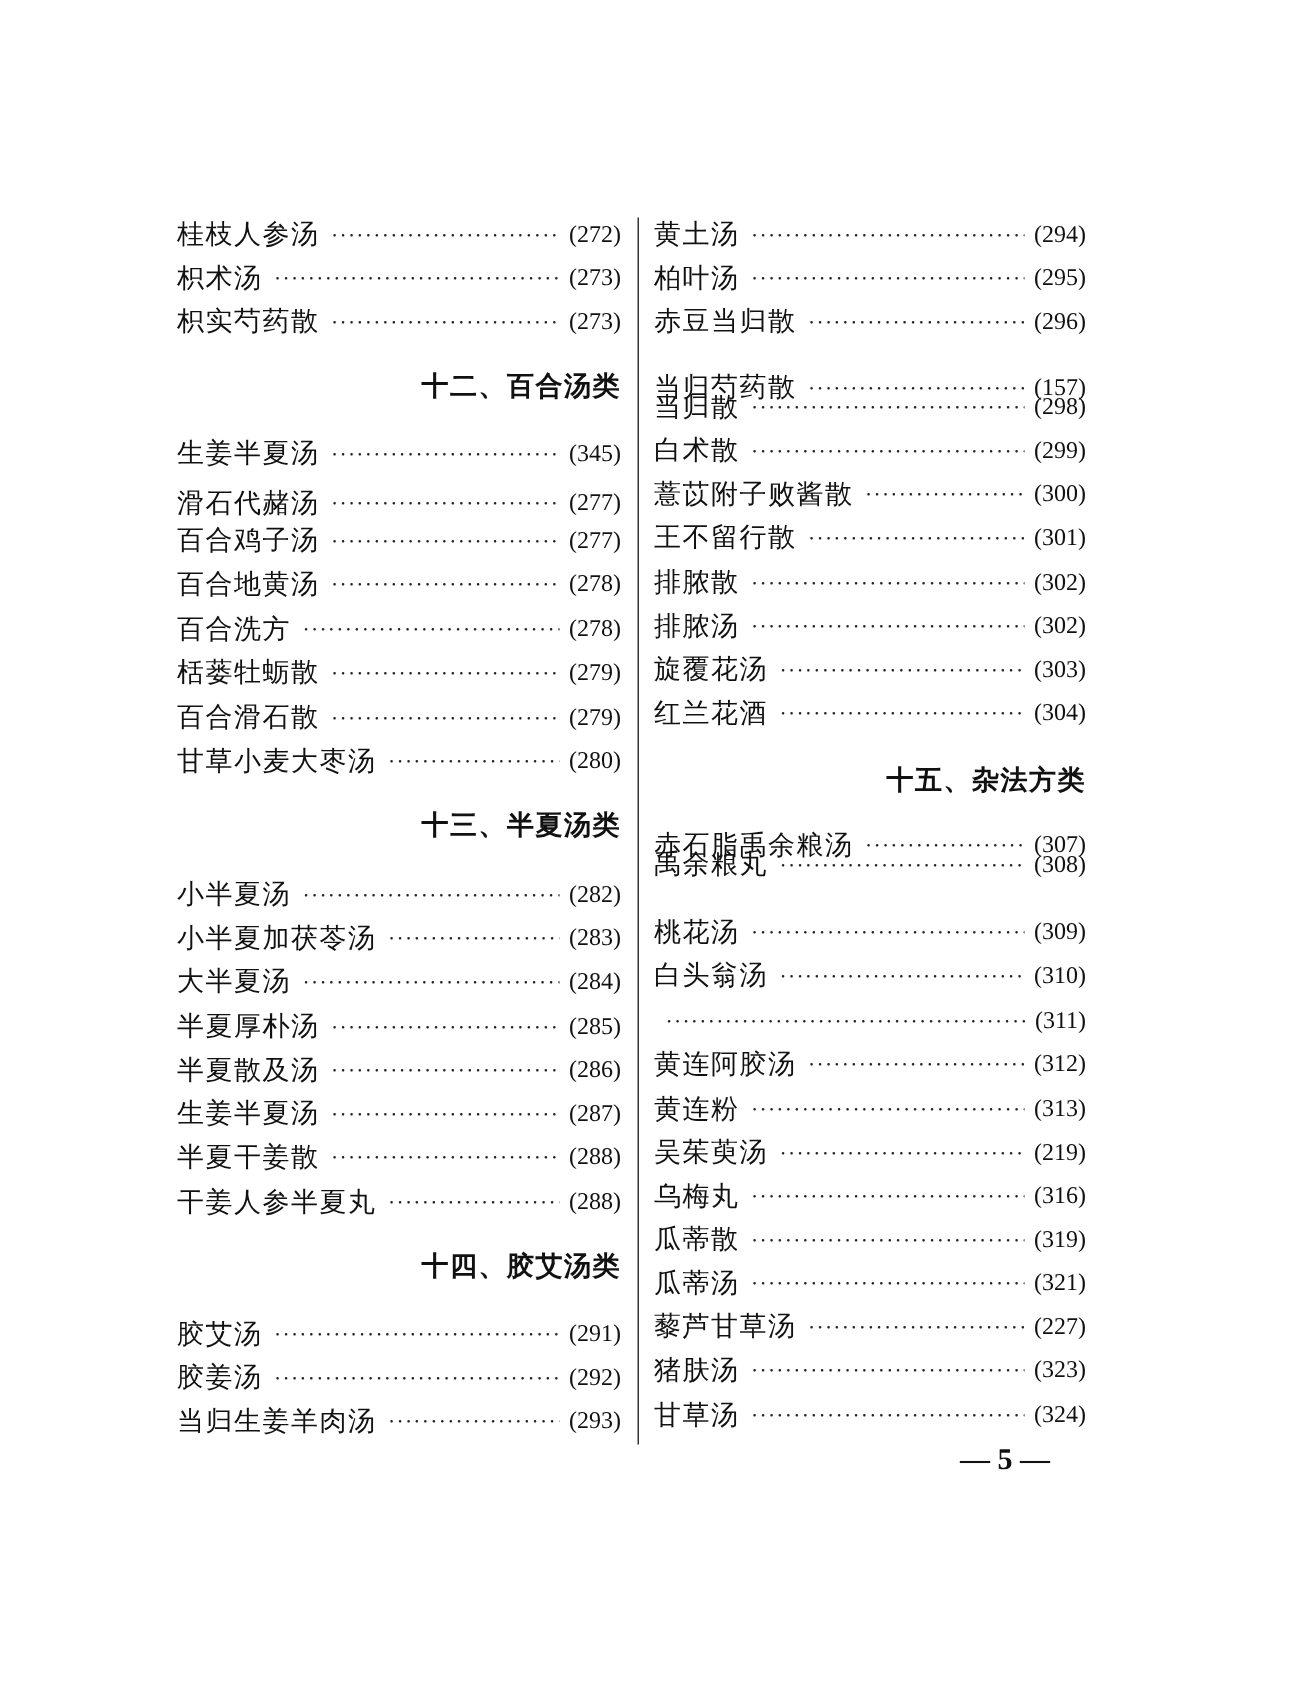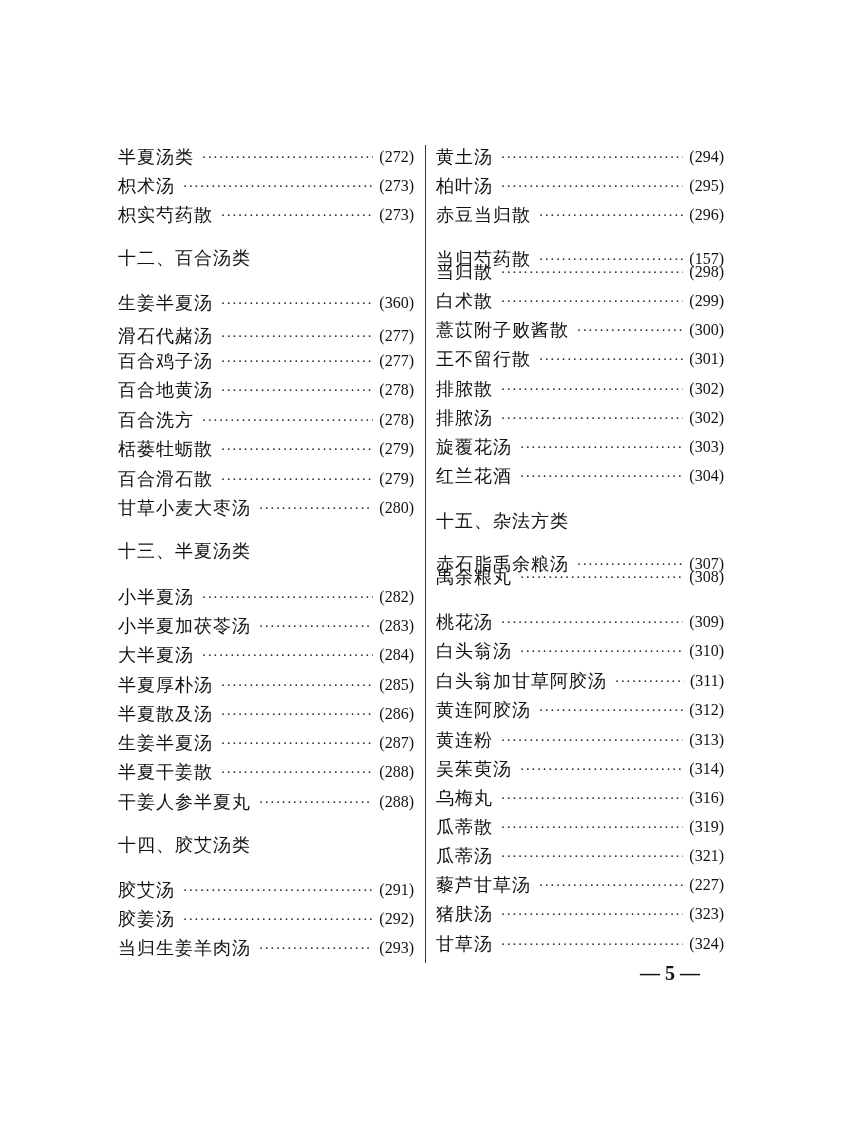--- a/index.html
+++ b/index.html
@@ -7,59 +7,59 @@
          font-family: "DejaVu Serif", "Liberation Serif", serif; color: #111; }
   .entry { position: absolute; height: 26px; line-height: 26px; font-size: 18px;
            display: flex; align-items: center; white-space: nowrap; }
   .entry .name { letter-spacing: 1px; }
   .entry .dots { flex: 1; overflow: hidden; margin: 0 6px 0 8px; color: #222;
                  font-size: 13px; letter-spacing: 1.5px; height: 26px; line-height: 28px; }
   .entry .dots::before { content: "··························································································"; }
   .entry .page { font-family: "Liberation Serif", serif; font-size: 16px; }
   .left { left: 118px; width: 296px; }
   .right { left: 436px; width: 288px; }
-  .header { position: absolute; font-size: 18px; font-weight: normal; height: 26px;
-            line-height: 26px; text-align: left; letter-spacing: 1px;
+  .header { position: absolute; font-size: 18px; font-weight: bold; height: 26px;
+            line-height: 26px; text-align: right; letter-spacing: 1px;
             font-family: "DejaVu Sans", sans-serif; }
   .header.left { left: 118px; width: 296px; }
   .header.right { left: 436px; width: 288px; }
   .divider { position: absolute; left: 425px; width: 1px; background: #333; }
   .pagenum { position: absolute; left: 610px; top: 962px; width: 120px; text-align: center;
              font-size: 20px; font-family: "Liberation Serif", serif; font-weight: bold; }
 </style>
 </head>
 <body>
 
 <div>
 
   <div class="divider" style="top:145px;height:818px;"></div>
 
   <div>
     <div class="entry left" style="top:144px">
-        <span class="name">半夏汤类</span>
+        <span class="name">桂枝人参汤</span>
         <span class="dots"></span>
         <span class="page">(272)</span>
       </div>
     <div class="entry left" style="top:173px">
         <span class="name">枳术汤</span>
         <span class="dots"></span>
         <span class="page">(273)</span>
       </div>
     <div class="entry left" style="top:202px">
         <span class="name">枳实芍药散</span>
         <span class="dots"></span>
         <span class="page">(273)</span>
       </div>
 
     <div class="header left" style="top:245px">十二、百合汤类</div>
 
     <div class="entry left" style="top:290px">
         <span class="name">生姜半夏汤</span>
         <span class="dots"></span>
-        <span class="page">(360)</span>
+        <span class="page">(345)</span>
       </div>
     <div class="entry left" style="top:323px">
         <span class="name">滑石代赭汤</span>
         <span class="dots"></span>
         <span class="page">(277)</span>
       </div>
     <div class="entry left" style="top:348px">
         <span class="name">百合鸡子汤</span>
         <span class="dots"></span>
         <span class="page">(277)</span>
@@ -230,38 +230,37 @@
         <span class="name">桃花汤</span>
         <span class="dots"></span>
         <span class="page">(309)</span>
       </div>
     <div class="entry right" style="top:638px">
         <span class="name">白头翁汤</span>
         <span class="dots"></span>
         <span class="page">(310)</span>
       </div>
     <div class="entry right" style="top:668px">
-        <span class="name">白头翁加甘草阿胶汤</span>
         <span class="dots"></span>
         <span class="page">(311)</span>
       </div>
     <div class="entry right" style="top:697px">
         <span class="name">黄连阿胶汤</span>
         <span class="dots"></span>
         <span class="page">(312)</span>
       </div>
     <div class="entry right" style="top:727px">
         <span class="name">黄连粉</span>
         <span class="dots"></span>
         <span class="page">(313)</span>
       </div>
     <div class="entry right" style="top:756px">
         <span class="name">吴茱萸汤</span>
         <span class="dots"></span>
-        <span class="page">(314)</span>
+        <span class="page">(219)</span>
       </div>
     <div class="entry right" style="top:785px">
         <span class="name">乌梅丸</span>
         <span class="dots"></span>
         <span class="page">(316)</span>
       </div>
     <div class="entry right" style="top:814px">
         <span class="name">瓜蒂散</span>
         <span class="dots"></span>
         <span class="page">(319)</span>

